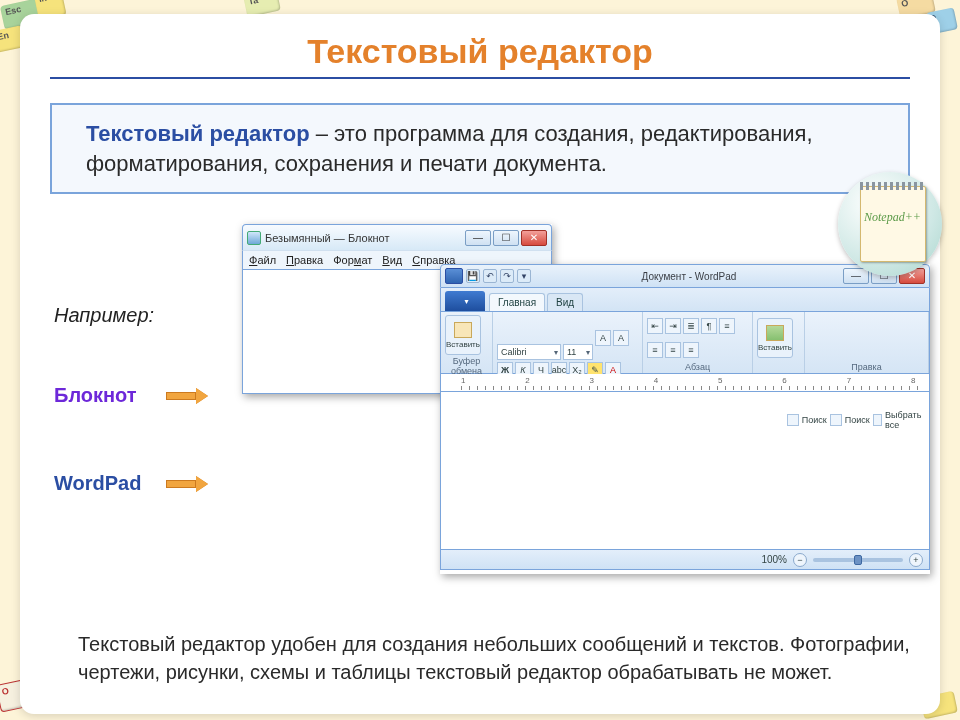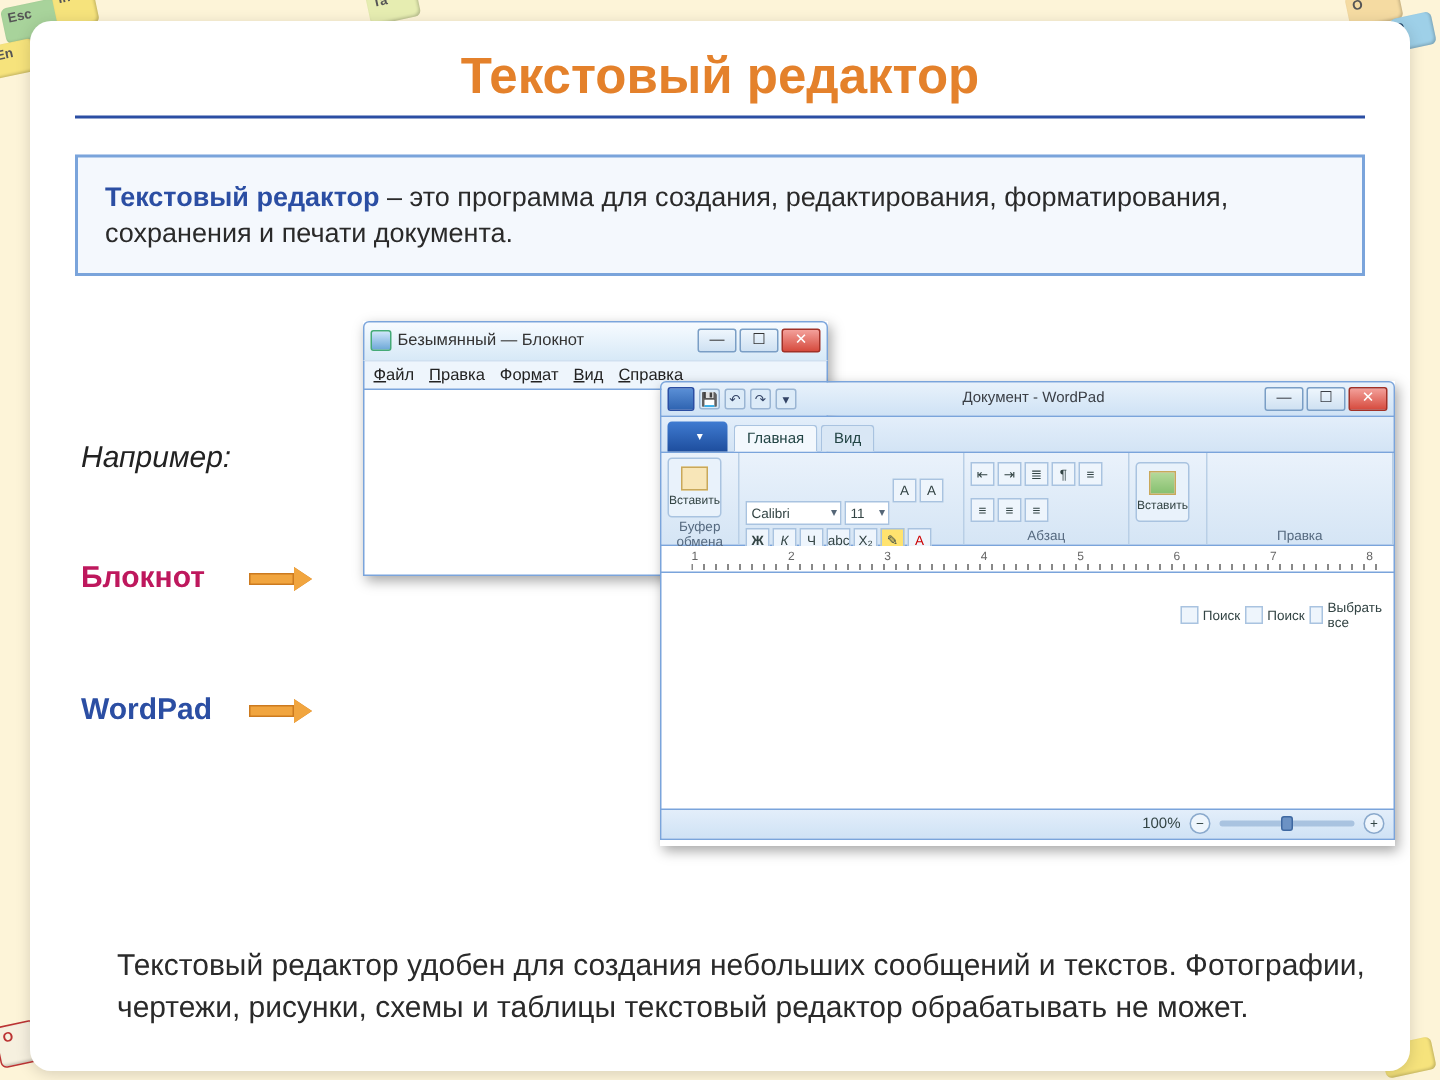--- a/index.html
+++ b/index.html
@@ -49,22 +49,22 @@
   }
   .title-rule {
     border: none;
     border-top: 2px solid #2b4ea3;
     margin: 0 0 24px 0;
   }
 
   .def-box {
     border: 2px solid #7aa4db;
     background: #f4f8fd;
-    padding: 14px 18px;
-    font-size: 18px;
+    padding: 14px 34px;
+    font-size: 22px;
     line-height: 1.35;
     color: #2a2a2a;
     position: relative;
   }
   .def-box .term { color: #2b4ea3; font-weight: bold; }
 
   .notepad-ill {
     position: absolute;
     right: -10px; top: 150px;
     width: 120px; height: 120px;
@@ -91,21 +91,21 @@
   .np-text {
     position:absolute; left:34px; top:46px;
     font-family: cursive; font-size:12px; font-style:italic;
     color:#5b9a48;
   }
 
   .body-area { position: relative; margin-top: 30px; height: 380px; }
 
   .label { position:absolute; font-size:20px; }
   .lbl-example { left:4px; top:80px; font-style: italic; color:#222; }
-  .lbl-notepad { left:4px; top:160px; color:#be185d; font-weight:bold; }
+  .lbl-notepad { left:4px; top:160px; color:#6d28d9; font-weight:bold; }
   .lbl-wordpad { left:4px; top:248px; color:#2b4ea3; font-weight:bold; }
 
   .arrow {
     position:absolute; width:42px; height:14px;
   }
   .arrow .shaft { position:absolute; left:0; top:3px; width:30px; height:8px; background:#f1a53f; border:1px solid #cc7a1f;}
   .arrow .head  { position:absolute; left:30px; top:-1px; width:0;height:0;
     border-top:8px solid transparent; border-bottom:8px solid transparent;
     border-left:12px solid #f1a53f; filter: drop-shadow(0 0 0 #cc7a1f);}
   .ar1 { left:116px; top:165px; }
@@ -221,20 +221,26 @@
 
 <div class="card">
 
   <div class="title">Текстовый редактор</div>
   <hr class="title-rule">
 
   <div class="def-box">
     <span class="term">Текстовый редактор</span><span> – это программа для создания, редактирования, форматирования, сохранения и печати документа.</span>
   </div>
 
+  <div class="notepad-ill">
+    <div class="np-disc"></div>
+    <div class="np-pad"></div>
+    <div class="np-spiral"></div>
+    <div class="np-text"><span>Notepad++</span></div>
+  </div>
 
   <div class="body-area">
 
     <div class="label lbl-example">Например:</div>
     <div class="label lbl-notepad">Блокнот</div>
     <div class="label lbl-wordpad">WordPad</div>
 
     <div class="arrow ar1">
         <div class="shaft"></div>
         <div class="head"></div>

